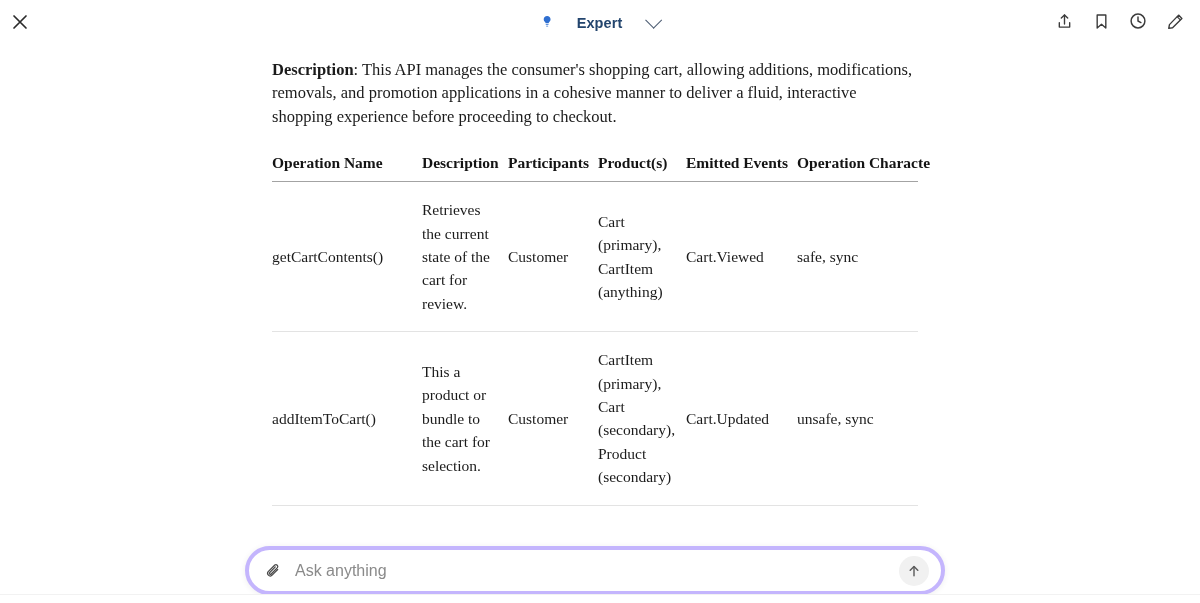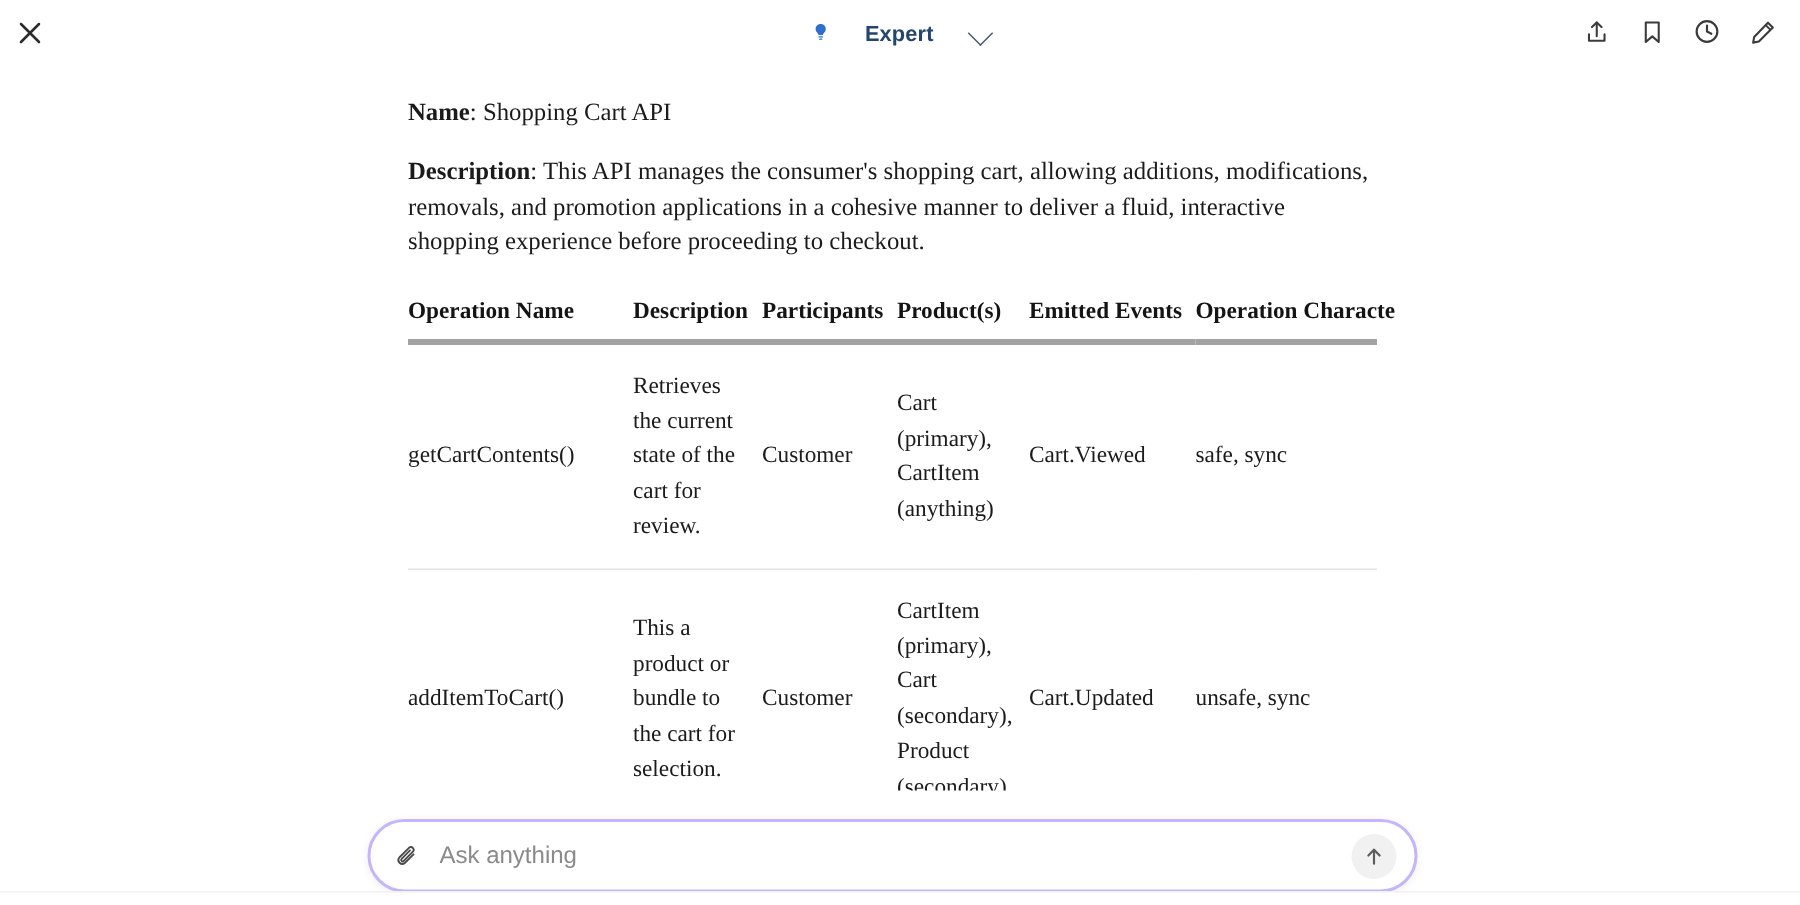--- a/index.html
+++ b/index.html
@@ -36,21 +36,21 @@
     cursor: pointer;
   }
   .close-btn svg { display:block; }
 
   .mode-pill {
     position: absolute;
     left: 50%;
     transform: translateX(-50%);
     top: 12px;
     display: flex;
-    align-items: flex-end;
+    align-items: center;
     gap: 23px;
     padding: 2px 6px;
     border-radius: 6px;
     cursor: pointer;
     font-family: "Liberation Sans", sans-serif;
   }
   .mode-pill .bulb { color: #2f6fd0; font-size: 13px; line-height: 1; }
   .mode-pill .label {
     font-size: 14.5px;
     color: #23456e;
@@ -121,21 +121,21 @@
     border-collapse: collapse;
     width: 646px;
     table-layout: fixed;
     font-size: 15.5px;
   }
   table.api th {
     text-align: left;
     font-weight: bold;
     font-size: 15.5px;
     padding: 0 8px 9px 0;
-    border-bottom: 4px solid #a3a3a3;
+    border-bottom: 1px solid #a3a3a3;
     vertical-align: bottom;
     white-space: nowrap;
     overflow: visible;
     color: #141414;
   }
   table.api td {
     vertical-align: middle;
     padding: 16px 8px 16px 0;
     border-bottom: 1px solid #e3e3e3;
     line-height: 23.4px;
@@ -149,21 +149,21 @@
   col.c-char { width: 121px; }
 
   
   .composer {
     position: absolute;
     left: 245px;
     bottom: 8px;
     width: 700px;
     height: 49px;
     background: #ffffff;
-    border: 2px solid #c4b5fd;
+    border: 4px solid #c4b5fd;
     border-radius: 26px;
     box-shadow: 0 1px 6px rgba(0,0,0,0.07);
     display: flex;
     align-items: center;
     padding: 0 12px 0 14px;
     box-sizing: border-box;
   }
   .composer .clip {
     width: 22px; height: 22px;
     display:flex; align-items:center; justify-content:center;
@@ -254,23 +254,20 @@
           <path d="M12.8 5.4 L16.6 9.2" stroke="#3b3b3b" stroke-width="1.4" fill="none"></path>
         </svg>
       </div>
     </div>
   </div>
 
   <div class="content">
     <div class="doc">
 
 
-      <div class="para">
-        <span class="lbl">Name</span><span>: Shopping Cart API</span>
-      </div>
 
       <div class="para para-line2">
         <span class="lbl">Description</span><span>: This API manages the consumer's shopping cart, allowing additions, modifications, removals, and promotion applications in a cohesive manner to deliver a fluid, interactive shopping experience before proceeding to checkout.</span>
       </div>
 
       <table class="api">
         <colgroup>
           <col class="c-op">
             <col class="c-desc">
             <col class="c-part">

